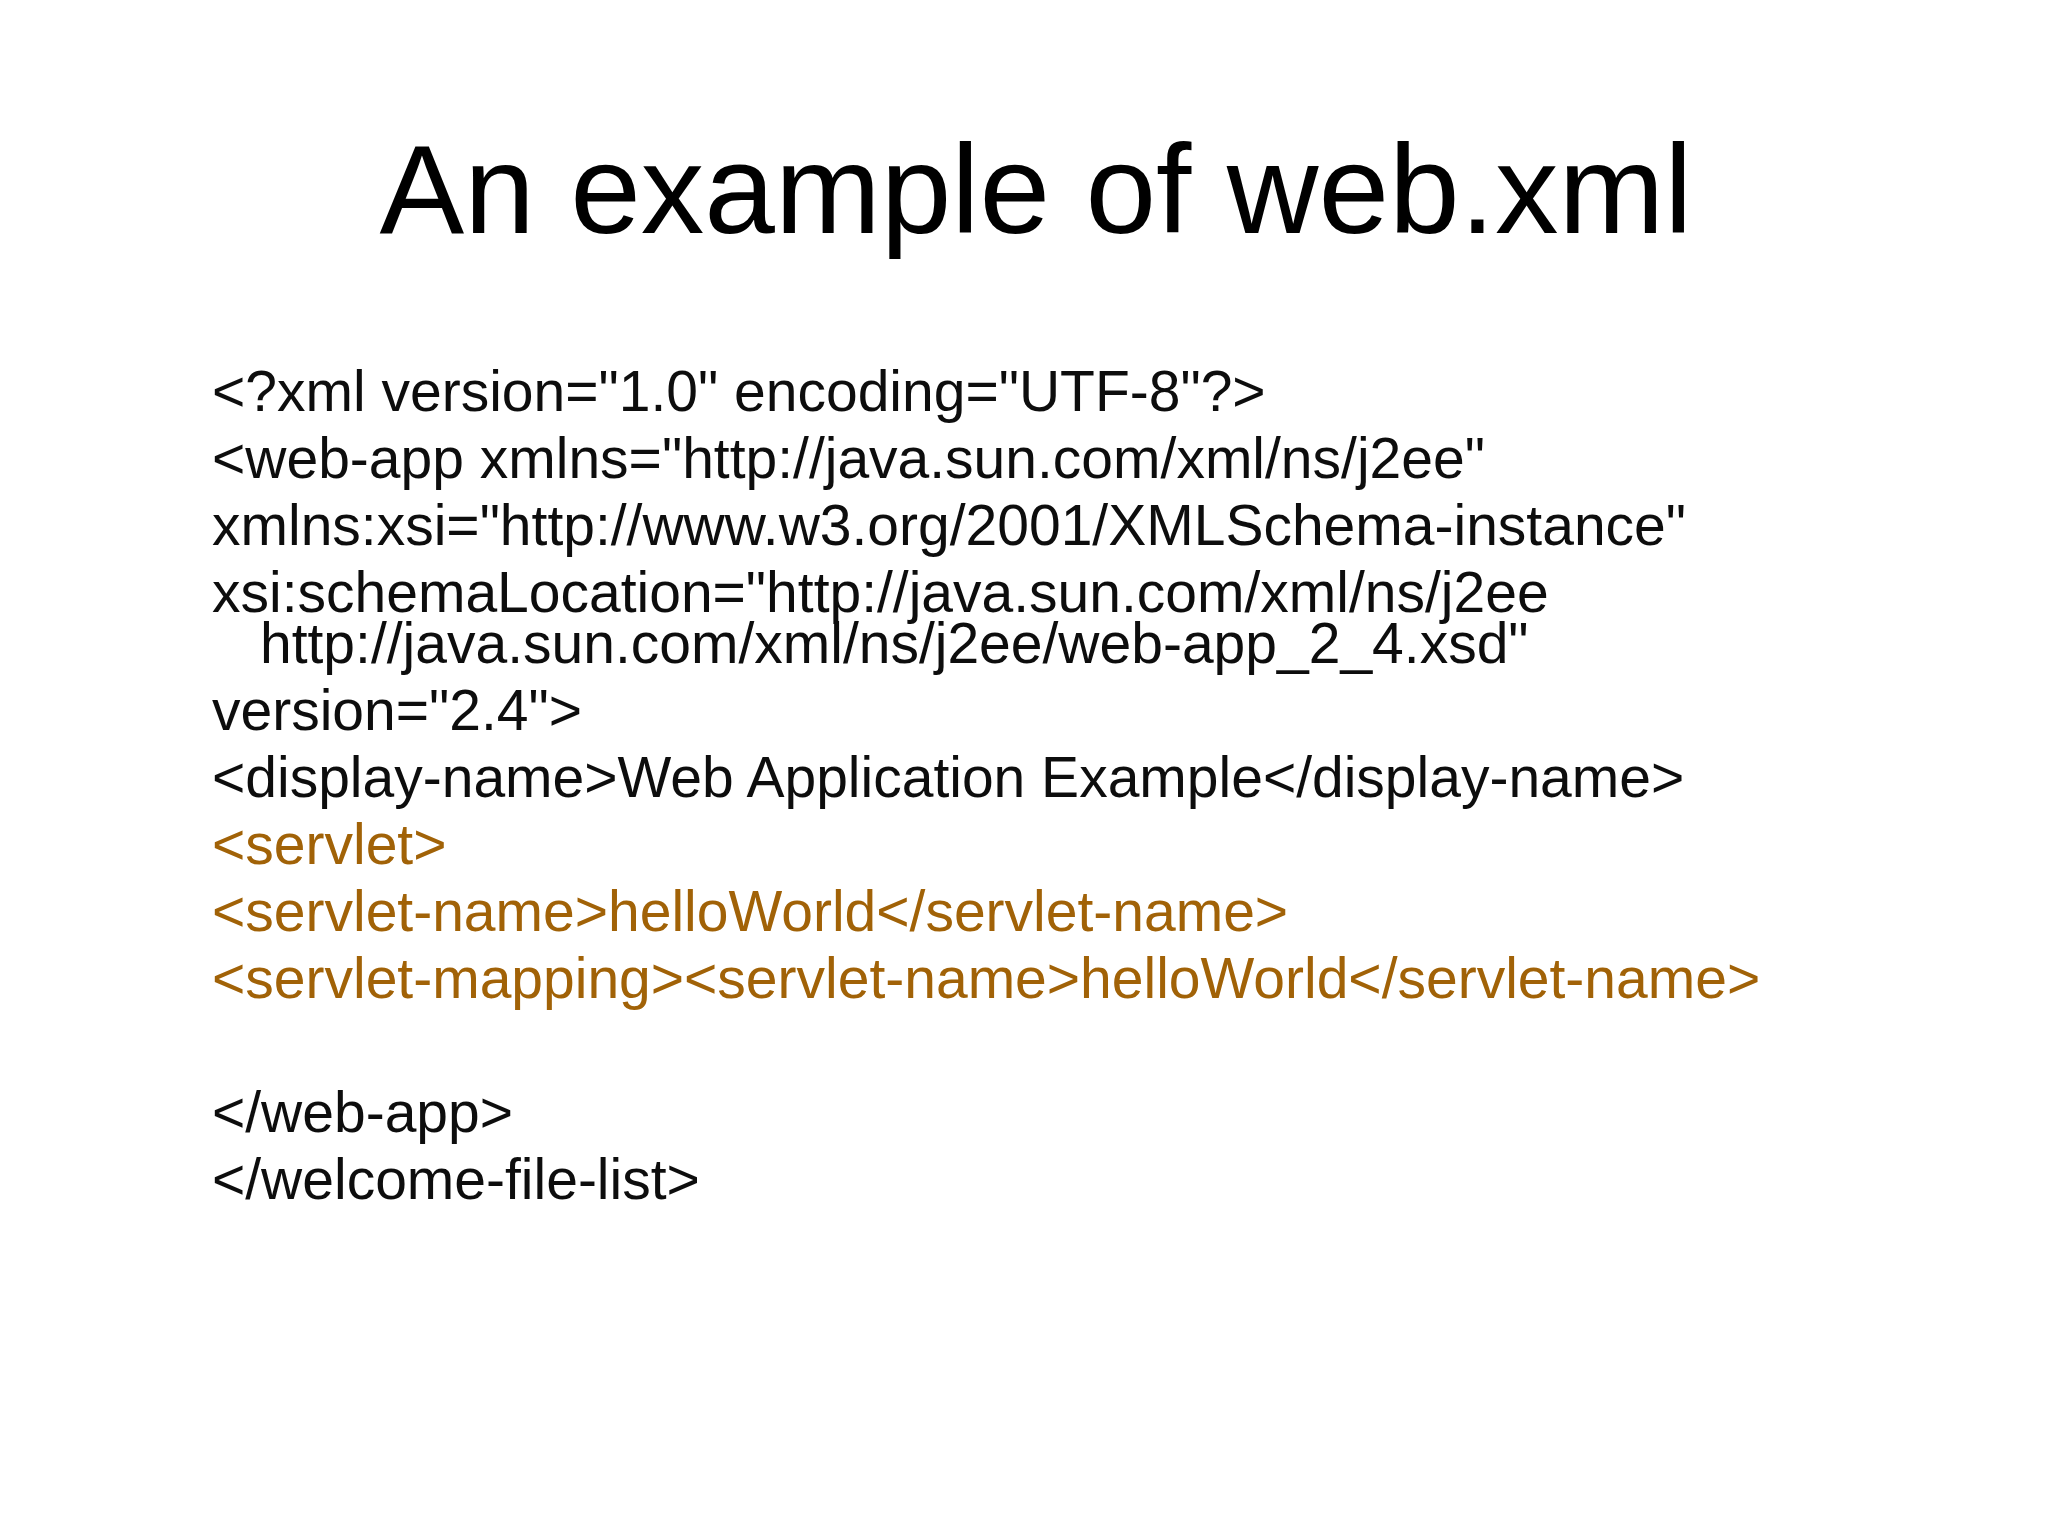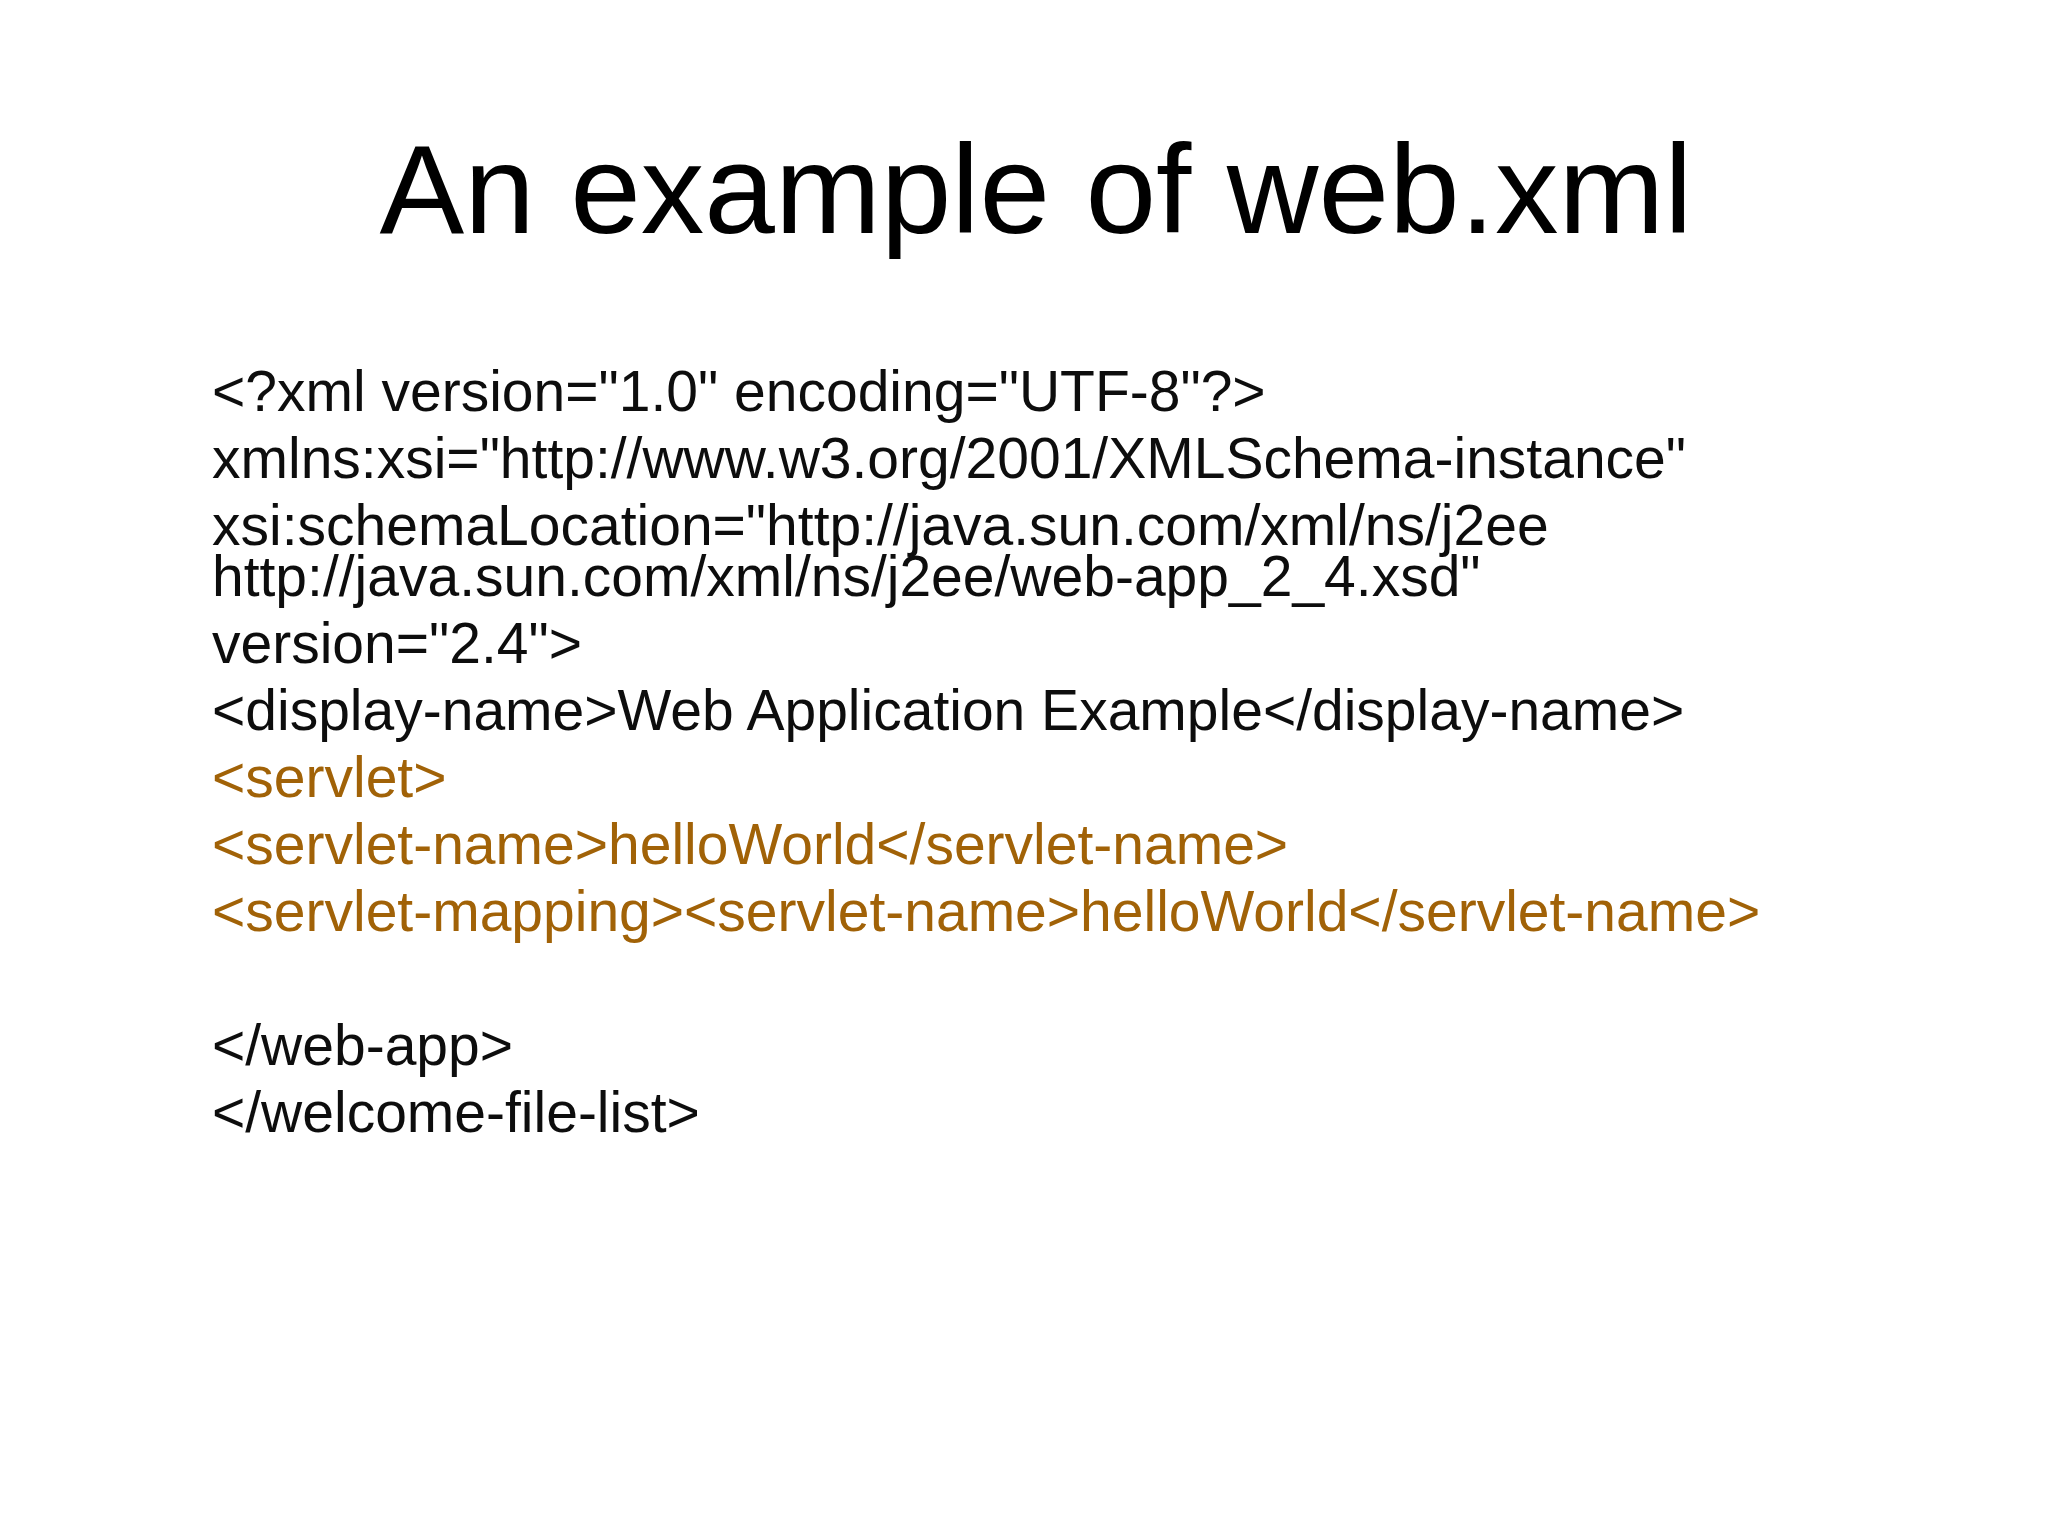--- a/index.html
+++ b/index.html
@@ -44,30 +44,32 @@
   .code-line {
     line-height: 67px;
     min-height: 67px;
     white-space: pre;
   }
   .code-line.red {
     color: #a16207;
   }
   .code-line.tight {
     margin-top: -16px;
+    margin-left: 48px;
   }
 </style>
 </head>
 <body>
 
 <div class="slide">
   <div class="slide-title">An example of web.xml</div>
 
   <div class="code-block">
       <div class="code-line">&lt;?xml version="1.0" encoding="UTF-8"?&gt;</div>
+      <div class="code-line">&lt;web-app xmlns="http://java.sun.com/xml/ns/j2ee"</div>
       <div class="code-line">xmlns:xsi="http://www.w3.org/2001/XMLSchema-instance"</div>
       <div class="code-line">xsi:schemaLocation="http://java.sun.com/xml/ns/j2ee</div>
       <div class="code-line tight">http://java.sun.com/xml/ns/j2ee/web-app_2_4.xsd"</div>
       <div class="code-line">version="2.4"&gt;</div>
       <div class="code-line">&lt;display-name&gt;Web Application Example&lt;/display-name&gt;</div>
       <div class="code-line red">&lt;servlet&gt;</div>
       <div class="code-line red">&lt;servlet-name&gt;helloWorld&lt;/servlet-name&gt;</div>
       <div class="code-line red">&lt;servlet-mapping&gt;&lt;servlet-name&gt;helloWorld&lt;/servlet-name&gt;</div>
       <div class="code-line"></div>
       <div class="code-line">&lt;/web-app&gt;</div>

